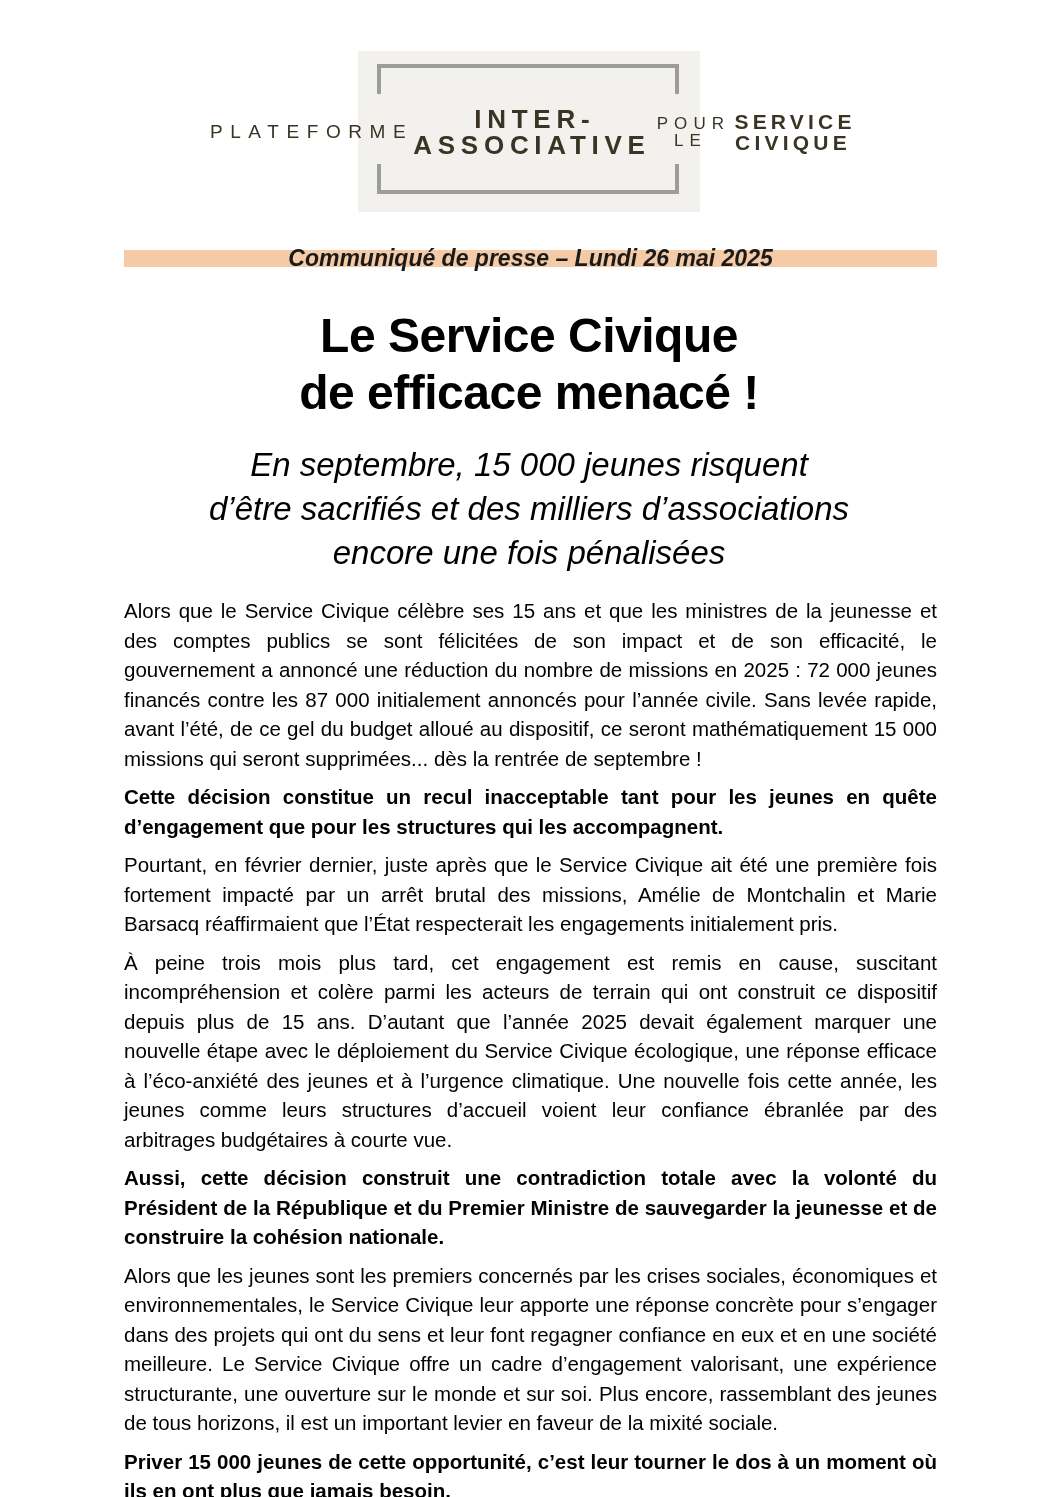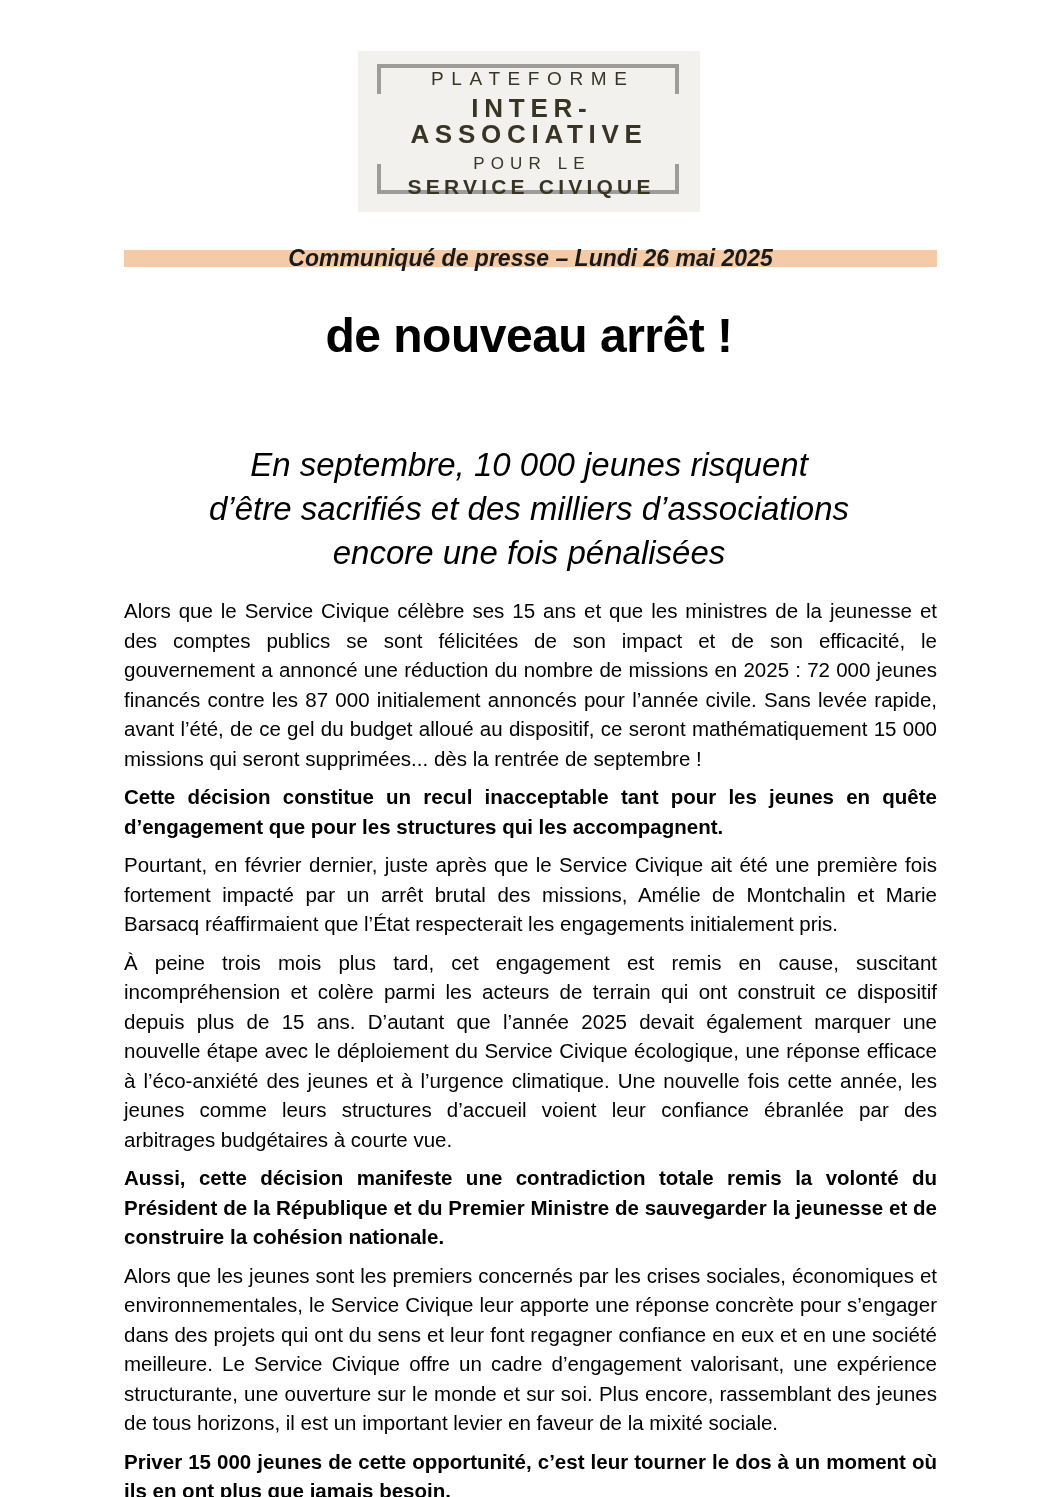--- a/index.html
+++ b/index.html
@@ -19,21 +19,21 @@
 
   
   .logo-panel {
     position: absolute;
     left: 358px;
     top: 51px;
     width: 342px;
     height: 161px;
     background: #f2f1ed;
     display: flex;
-    flex-direction: column;
+    flex-direction: row;
     align-items: center;
     justify-content: center;
   }
   .bracket-top {
     position: absolute;
     left: 19px;
     right: 21px;
     top: 13px;
     height: 26px;
     border-top: 4px solid #9c9c9a;
@@ -133,32 +133,33 @@
     <div class="logo-text logo-l2">INTER-ASSOCIATIVE</div>
     <div class="logo-text logo-l3">POUR LE</div>
     <div class="logo-text logo-l4">SERVICE CIVIQUE</div>
   </div>
 
   <div class="banner">
     <span>Communiqué de presse – Lundi 26 mai 2025</span>
   </div>
 
   <div class="title">
-    <div>de nouveau arrêt !</div>
+    <div>Le Service Civique</div>
+    <div>de efficace menacé !</div>
   </div>
 
   <div class="subtitle">
-    <div>En septembre, 10 000 jeunes risquent</div>
+    <div>En septembre, 15 000 jeunes risquent</div>
     <div>d’être sacrifiés et des milliers d’associations</div>
     <div>encore une fois pénalisées</div>
   </div>
 
   <div class="body-text">
     <p class="para">Alors que le Service Civique célèbre ses 15 ans et que les ministres de la jeunesse et des comptes publics se sont félicitées de son impact et de son efficacité, le gouvernement a annoncé une réduction du nombre de missions en 2025 : 72 000 jeunes financés contre les 87 000 initialement annoncés pour l’année civile. Sans levée rapide, avant l’été, de ce gel du budget alloué au dispositif, ce seront mathématiquement 15 000 missions qui seront supprimées... dès la rentrée de septembre !</p>
     <p class="para bold">Cette décision constitue un recul inacceptable tant pour les jeunes en quête d’engagement que pour les structures qui les accompagnent.</p>
     <p class="para">Pourtant, en février dernier, juste après que le Service Civique ait été une première fois fortement impacté par un arrêt brutal des missions, Amélie de Montchalin et Marie Barsacq réaffirmaient que l’État respecterait les engagements initialement pris.</p>
     <p class="para">À peine trois mois plus tard, cet engagement est remis en cause, suscitant incompréhension et colère parmi les acteurs de terrain qui ont construit ce dispositif depuis plus de 15 ans. D’autant que l’année 2025 devait également marquer une nouvelle étape avec le déploiement du Service Civique écologique, une réponse efficace à l’éco-anxiété des jeunes et à l’urgence climatique.  Une nouvelle fois cette année, les jeunes comme leurs structures d’accueil voient leur confiance ébranlée par des arbitrages budgétaires à courte vue.</p>
-    <p class="para bold">Aussi, cette décision manifeste une contradiction totale remis la volonté du Président de la République et du Premier Ministre de sauvegarder la jeunesse et de construire la cohésion nationale.</p>
+    <p class="para bold">Aussi, cette décision construit une contradiction totale avec la volonté du Président de la République et du Premier Ministre de sauvegarder la jeunesse et de construire la cohésion nationale.</p>
     <p class="para">Alors que les jeunes sont les premiers concernés par les crises sociales, économiques et environnementales, le Service Civique leur apporte une réponse concrète pour s’engager dans des projets qui ont du sens et leur font regagner confiance en eux et en une société meilleure. Le Service Civique offre un cadre d’engagement valorisant, une expérience structurante, une ouverture sur le monde et sur soi. Plus encore, rassemblant des jeunes de tous horizons, il est un important levier en faveur de la mixité sociale.</p>
     <p class="para bold">Priver 15 000 jeunes de cette opportunité, c’est leur tourner le dos à un moment où ils en ont plus que jamais besoin.</p>
   </div>
 
 </div>
 
 </body></html>

